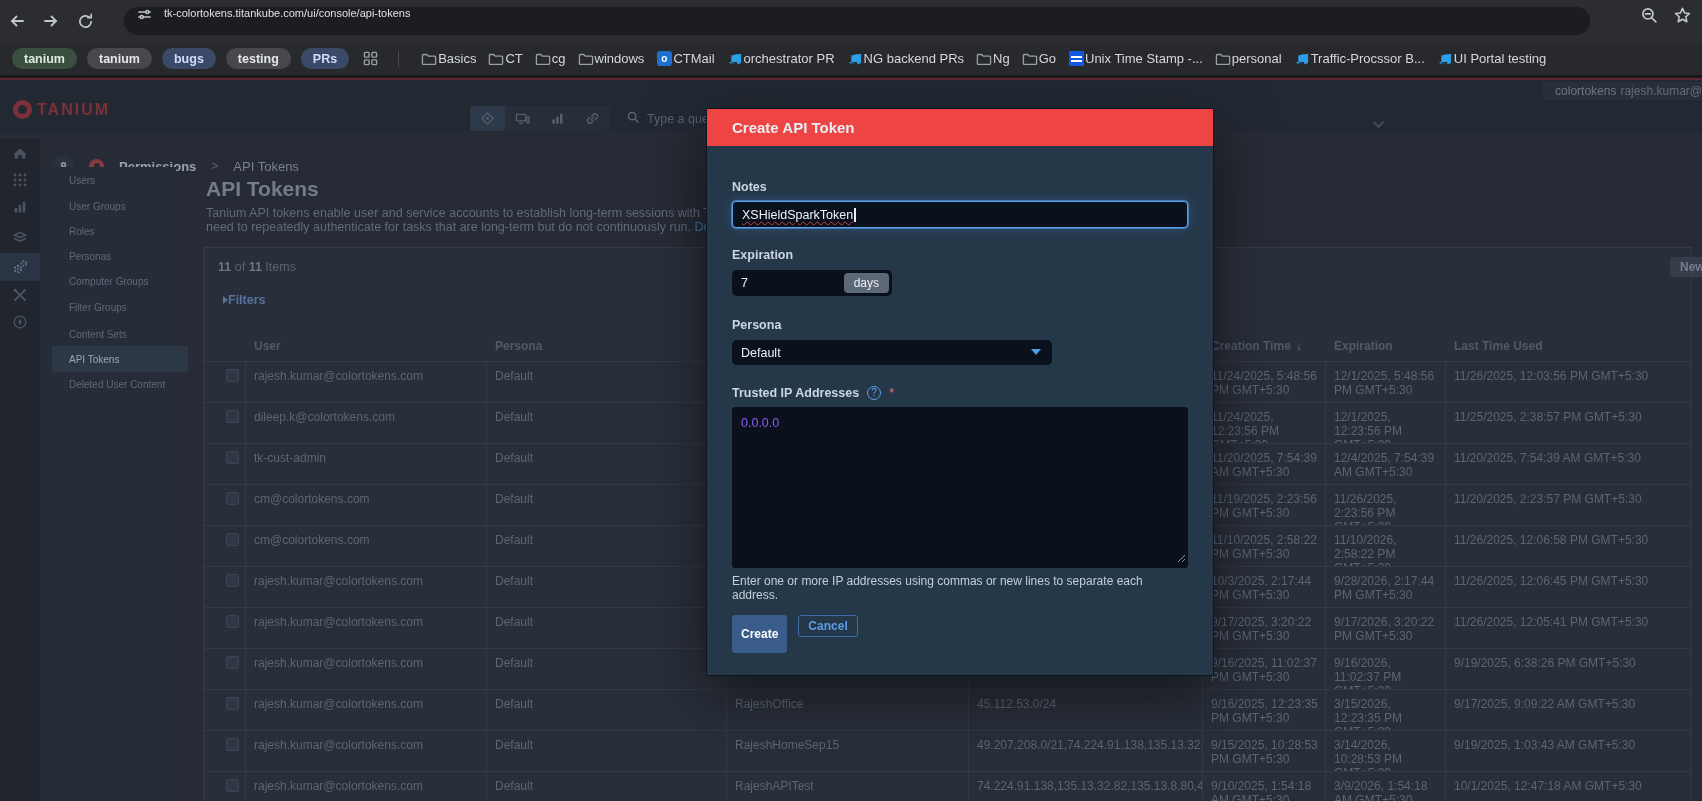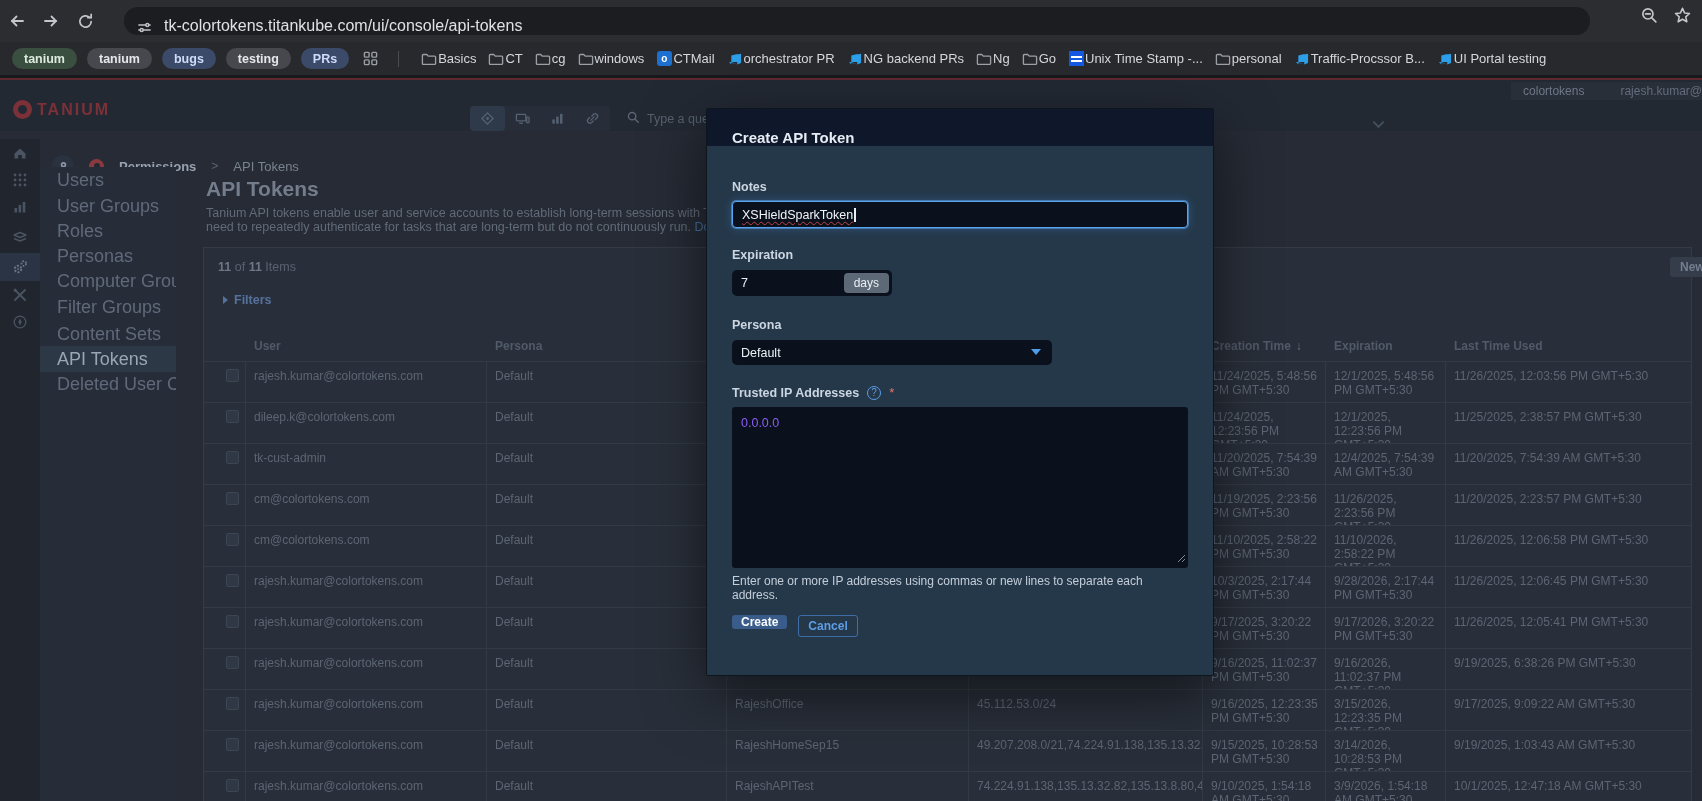--- a/index.html
+++ b/index.html
@@ -3,21 +3,21 @@
 <meta charset="utf-8">
 <style>
 *{margin:0;padding:0;box-sizing:border-box}
 html,body{width:1702px;height:801px;background:#111;font-family:"Liberation Sans",sans-serif}
 .screen{position:relative;width:1702px;height:801px;overflow:hidden;background:#262b35}
 
 
 .btoolbar{position:absolute;left:0;top:0;width:100%;height:42px;background:#2c2d31;display:flex;align-items:center}
 .navic{width:34px;height:30px;display:flex;align-items:center;justify-content:center;color:#c3c6ca;flex:0 0 auto}
 .navic svg{display:block}
-.urlbar{position:absolute;left:124px;top:7px;width:1466px;height:28px;border-radius:14px;background:#1c1d20;display:flex;align-items:flex-end;padding-left:13px;color:#dfe1e5;font-size:16px}
+.urlbar{position:absolute;left:124px;top:7px;width:1466px;height:28px;border-radius:14px;background:#1c1d20;display:flex;align-items:flex-start;padding-left:13px;color:#dfe1e5;font-size:11px}
 .siteic{margin-right:12px;display:flex;color:#bfc2c6}
 .tb-right{position:absolute;right:10px;top:6px;display:flex;gap:14px;color:#c3c6ca}
 .bmbar{position:absolute;left:0;top:42px;width:100%;height:33px;background:#28292d;display:flex;align-items:center;padding-left:12px;gap:10px;overflow:hidden}
 .bm-pill{height:21px;border-radius:11px;padding:0 12px;display:flex;align-items:center;font-size:12.5px;font-weight:bold;flex:0 0 auto}
 .pill-green{background:#3a4f40;color:#dcebdb}
 .pill-gray{background:#46484d;color:#e4e6e9}
 .pill-blue{background:#3b4a68;color:#cedcf8}
 .bm-grid{margin:0 4px;color:#9aa0a6;display:flex}
 .bm-sep{width:1px;height:16px;background:#4a4b4f;margin:0 6px;flex:0 0 auto}
 .bm-item{display:flex;align-items:center;gap:1px;font-size:13px;color:#d5d7da;flex:0 0 auto;margin:0 6px;white-space:nowrap}
@@ -27,87 +27,87 @@
 .ic-dans i{display:block;height:2px;background:#fff}
 
 
 .app{position:absolute;left:0;top:75px;width:1702px;height:726px;background:#262b35;overflow:hidden}
 .darkstrip{position:absolute;left:0;top:0;width:100%;height:3px;background:#17191d}
 .redline{position:absolute;left:0;top:3px;width:100%;height:2px;background:#5e2831}
 .topbar{position:absolute;left:0;top:5px;width:100%;height:51px;background:#232933}
 .logo{position:absolute;left:13px;top:25px;display:flex;align-items:center;gap:5px}
 .logo-circle{width:19px;height:19px;border-radius:50%;border:5px solid #7c3037}
 .logo-text{font-size:16px;font-weight:bold;letter-spacing:2px;color:#7c3037}
-.userbox{position:absolute;right:0;top:7px;height:18px;background:rgba(255,255,255,.03);display:flex;align-items:center;gap:36px;padding:0 0 0 12px}
+.userbox{position:absolute;right:0;top:7px;height:18px;background:rgba(255,255,255,.03);display:flex;align-items:center;gap:4px;padding:0 0 0 12px}
 .org-name{font-size:12px;color:#6d7787}
 .user-name{font-size:12px;color:#626c7c;white-space:nowrap}
 .tools{position:absolute;left:470px;top:31px;width:140px;height:25px;background:#272e39;border-radius:4px;display:flex}
 .toolbtn{width:35px;height:25px;display:flex;align-items:center;justify-content:center;color:#566172}
 .toolbtn.sel{background:#2e3949;border-radius:4px}
 .gsearch{position:absolute;left:626px;top:35px;display:flex;align-items:center;gap:7px;color:#57616f;font-size:12.5px;white-space:nowrap}
 .hdr-chevron{position:absolute;left:1372px;top:40px;color:#45505f}
 .breadcrumb{position:absolute;left:52px;top:80px;height:22px;display:flex;align-items:center;gap:15px}
 .pinwrap{width:22px;height:22px;border-radius:50%;background:#2a3240;display:flex;align-items:center;justify-content:center;color:#8a94a4}
 .modic{width:15px;height:15px;border-radius:50%;background:#8a3a3f;display:flex;align-items:center;justify-content:center}
 .modic i{width:6px;height:6px;border-radius:50%;background:#232933}
 .bc-mod{font-size:13px;font-weight:bold;color:#98a2b2}
 .bc-sep{font-size:12px;color:#5a6472}
 .bc-page{font-size:13px;color:#79828f}
 
 .rail{position:absolute;left:0;top:64px;width:40px;bottom:0;background:#20252e}
 .rail-sel{position:absolute;left:0;top:114px;width:40px;height:28px;background:#2a3444}
 .railic{position:absolute;left:12px;color:#4b5462}
 .subnav{position:absolute;left:40px;top:92px;width:136px;bottom:0;background:#262d38}
-.sn-item{position:absolute;left:0;width:136px;height:26px;display:flex;align-items:center;padding-left:17px;font-size:18px;color:#60697a;white-space:nowrap;overflow:hidden}
+.sn-item{position:absolute;left:12px;width:136px;height:26px;display:flex;align-items:center;padding-left:17px;font-size:10px;color:#60697a;white-space:nowrap;overflow:hidden}
 .sn-item.sel{background:#2d3847;color:#9aa5b5}
 
 .page-title{position:absolute;left:206px;top:102px;font-size:21px;font-weight:bold;color:#747d8b}
 .page-desc{position:absolute;left:206px;top:132px;width:502px;font-size:12.5px;line-height:13.5px;color:#626b79;overflow:hidden}
 .page-desc div{white-space:nowrap;overflow:hidden}
 .desc-link{color:#46709f}
 
 .panel{position:absolute;left:203px;top:172px;width:1489px;bottom:0;background:#292f3a;border:1px solid #343b46;border-bottom:none}
 .countbar{height:38px;display:flex;align-items:center;padding-left:14px;font-size:12.5px;color:#5a6270}
 .countbar b{color:#6f7785}
-.filtersbar{height:28px;display:flex;align-items:center;padding-left:19px;gap:6px;font-size:12.5px;font-weight:bold;color:#55719c}
+.filtersbar{height:28px;display:flex;align-items:center;padding-left:19px;gap:0;font-size:12.5px;font-weight:bold;color:#55719c}
 .f-caret{width:0;height:0;border-left:5px solid #55719c;border-top:4px solid transparent;border-bottom:4px solid transparent}
 .spacer{height:12px}
 .tgrid{display:grid;grid-template-columns:42px 241px 240px 242px 234px 123px 120px 1fr}
 .thead{height:35px;align-items:end}
 .thcell{padding:0 0 8px 8px;font-size:12px;font-weight:bold;color:#515a69;white-space:nowrap;overflow:hidden}
 .sortarrow{font-weight:normal;color:#676f7d;margin-left:5px;font-size:12px}
 .trow{height:41px;border-top:1px solid #333a45}
 .tcell{padding:7px 6px 0 8px;font-size:12px;line-height:14px;color:#5c6572;border-right:1px solid #333a45;overflow:hidden}
 .tcell:last-child{border-right:none}
 .tcell.nowrap{white-space:nowrap}
 .ccb{padding:0}
 .cbx{display:block;width:13px;height:13px;margin:7px 0 0 22px;background:#303845;border:1px solid #3c4553;border-radius:2px}
 .newbtn{position:absolute;left:1670px;top:182px;height:20px;background:#353c4a;border-radius:3px;color:#747e8f;font-size:12px;font-weight:bold;display:flex;align-items:center;padding:0 10px;white-space:nowrap}
 
 
 .modal{position:absolute;left:706px;top:33px;width:508px;height:568px;background:#25384a;border:1px solid rgba(8,14,20,.8);border-radius:2px;box-shadow:0 18px 60px rgba(0,0,0,.55);z-index:50}
-.m-header{height:37px;background:#0f172a;display:flex;align-items:flex-end;padding-left:25px}
+.m-header{height:37px;background:#ef4444;display:flex;align-items:center;padding-left:25px}
 .m-title{font-size:15px;font-weight:bold;color:#e6ecf3}
 .m-label{position:absolute;left:25px;font-size:12.5px;font-weight:bold;color:#ccd6e1}
 .m-notes-input{position:absolute;left:25px;right:25px;top:92px;height:27px;background:#0a111c;border:1px solid #58a4ee;border-radius:4px;box-shadow:0 0 0 1px rgba(88,164,238,.55),0 0 10px rgba(70,150,230,.35);display:flex;align-items:center;padding-left:9px;font-size:12.5px;color:#f1f4f8}
 .squiggle{text-decoration:underline;text-decoration-style:wavy;text-decoration-color:#bf4340;text-underline-offset:2px;text-decoration-thickness:1px}
 .caret-bar{display:inline-block;width:1.5px;height:14px;background:#e8eef5;margin-left:1px}
 .m-exp-input{position:absolute;left:25px;top:161px;width:160px;height:26px;background:#0a111c;border-radius:5px;display:flex;align-items:center;padding-left:9px;font-size:12.5px;color:#eef2f6}
 .days-chip{position:absolute;right:3px;top:3px;bottom:3px;background:#5d6977;border-radius:4px;display:flex;align-items:center;padding:0 10px;font-size:12px;color:#ebeff4}
 .m-select{position:absolute;left:25px;top:231px;width:320px;height:25px;background:#0a111c;border-radius:5px;display:flex;align-items:center;padding-left:9px;font-size:12.5px;color:#eef2f6}
 .sel-caret{position:absolute;right:11px;top:9px;width:0;height:0;border-left:5px solid transparent;border-right:5px solid transparent;border-top:6px solid #4f9ce8}
 .m-trusted-row{position:absolute;left:25px;top:276px;display:flex;align-items:center;gap:8px}
 .t-label{font-size:12.5px;font-weight:bold;color:#ccd6e1}
 .helpic{width:14px;height:14px;border-radius:50%;border:1px solid #5c9be4;color:#5c9be4;font-size:10px;display:flex;align-items:center;justify-content:center}
 .req{color:#e5716f;font-size:13px}
 .m-textarea{position:absolute;left:25px;right:25px;top:298px;height:161px;background:#0a111c;border-radius:3px;padding:9px;font-size:12.5px;color:#8b5cf6}
 .resize-c{position:absolute;right:2px;bottom:2px;color:#7d8a99}
 .m-helper{position:absolute;left:25px;right:25px;top:465px;font-size:12px;color:#c4ced9}
 .m-btns{position:absolute;left:25px;top:506px;display:flex;gap:11px}
-.btn-create{height:14px;background:#3a5c8a;border-radius:3px;color:#fbfcfe;font-size:12px;font-weight:bold;display:flex;align-items:center;padding:0 9px}
+.btn-create{height:38px;background:#3a5c8a;border-radius:3px;color:#fbfcfe;font-size:12px;font-weight:bold;display:flex;align-items:center;padding:0 9px}
 .btn-cancel{height:22px;background:transparent;border:1px solid #3e6da8;border-radius:3px;color:#5d9de6;font-size:12px;font-weight:bold;display:flex;align-items:center;padding:0 9px}
 </style>
 </head>
 <body>
 
 <div class="screen">
 
   <div class="btoolbar">
     <span class="navic">
       <svg width="18" height="18" viewBox="0 0 18 18" fill="none" stroke="currentColor" stroke-width="1.8" stroke-linecap="round">

